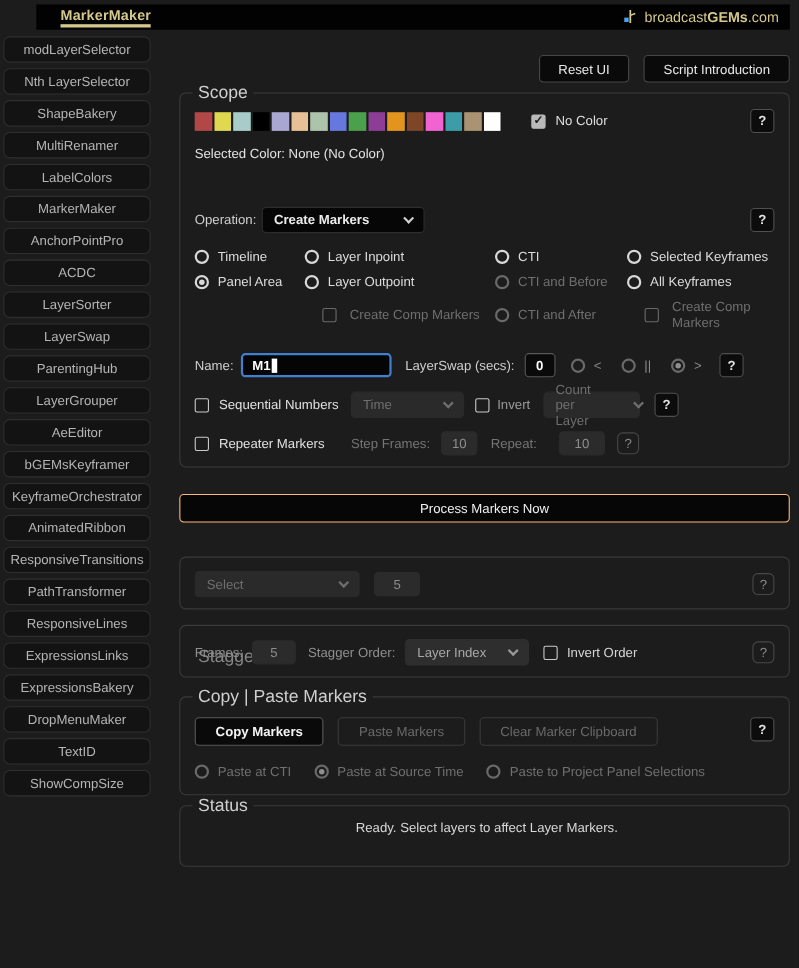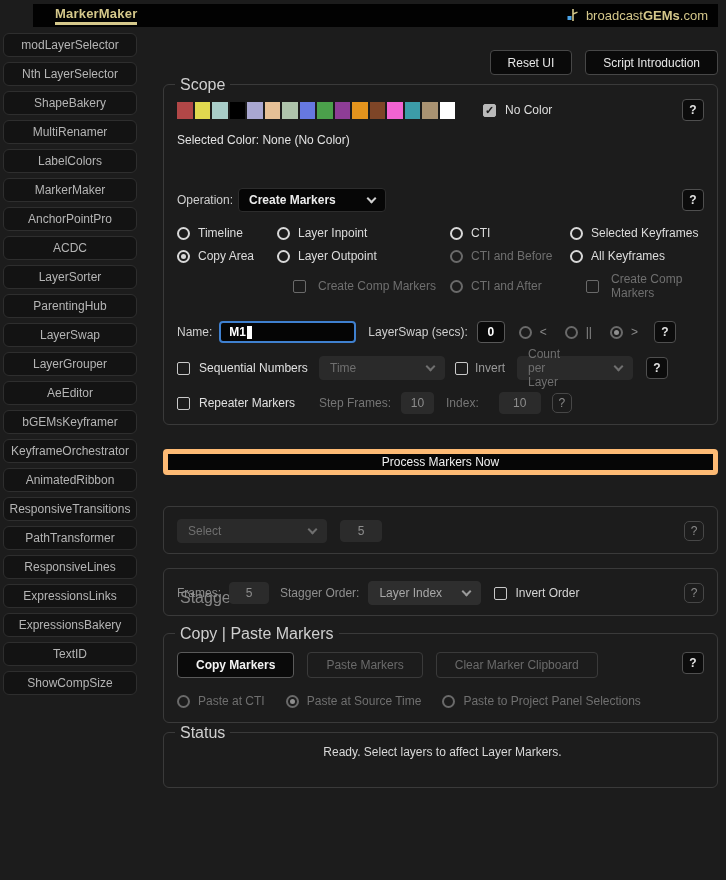--- a/index.html
+++ b/index.html
@@ -107,26 +107,26 @@
   .numbox {
     width:28px; height:22px; background:#0a0a0a; border:1px solid #585858; border-radius:4px;
     color:#fff; font-weight:bold; display:flex; align-items:center; justify-content:center; flex-shrink:0;
   }
   .numbox.dim { background:#2b2b2b; border-color:#2b2b2b; color:#8d8d8d; font-weight:normal; }
   .dur-group { display:flex; align-items:center; margin-left:14px; gap:18px; color:#8a8a8a; }
   .dur-group .r-item { gap:8px; color:#8a8a8a; }
   
   .ctl-row { margin-top:12px; display:flex; align-items:center; }
   .chk-group { display:flex; align-items:center; gap:9px; width:142px; color:#e0e0e0; flex-shrink:0; }
-  .seq-dd { width:126px;text-align:right; }
-  .cnt-dd { width:116px;gap:40px; }
+  .seq-dd { width:103px;text-align:right; }
+  .cnt-dd { width:88px;gap:40px; }
   .dim-label { color:#757575; }
   
   .process-btn {
-    margin-top:24px; width:100%; height:26px; background:#060606; border:5px solid #fdba74;
+    margin-top:24px; width:100%; height:26px; background:#060606; border:1px solid #fdba74;
     border-radius:4px; color:#f0f0f0; display:flex; align-items:center; justify-content:center; cursor:pointer;
   }
   
   .move-panel { margin-top:31px; padding:12px 13px 10px; }
   .stagger-panel { margin-top:14px; padding:12px 13px 10px; }
   .inline-row { display:flex; align-items:center; position:relative; }
   .move-dd { width:150px; }
   .stg-dd { width:113px; }
   .abs-help-mid { position:absolute; right:0; top:2px; }
   
@@ -161,32 +161,33 @@
 <div class="sidebar">
   <div class="side-btn">modLayerSelector</div>
   <div class="side-btn">Nth LayerSelector</div>
   <div class="side-btn">ShapeBakery</div>
   <div class="side-btn">MultiRenamer</div>
   <div class="side-btn">LabelColors</div>
   <div class="side-btn">MarkerMaker</div>
   <div class="side-btn">AnchorPointPro</div>
   <div class="side-btn">ACDC</div>
   <div class="side-btn">LayerSorter</div>
+  <div class="side-btn">LayerSwap</div>
   <div class="side-btn">ParentingHub</div>
-  <div class="side-btn">LayerSwap</div>
   <div class="side-btn">LayerGrouper</div>
   <div class="side-btn">AeEditor</div>
   <div class="side-btn">bGEMsKeyframer</div>
   <div class="side-btn">KeyframeOrchestrator</div>
   <div class="side-btn">AnimatedRibbon</div>
   <div class="side-btn">ResponsiveTransitions</div>
   <div class="side-btn">PathTransformer</div>
   <div class="side-btn">ResponsiveLines</div>
   <div class="side-btn">ExpressionsLinks</div>
   <div class="side-btn">ExpressionsBakery</div>
+  <div class="side-btn">DropMenuMaker</div>
   <div class="side-btn">TextID</div>
   <div class="side-btn">ShowCompSize</div>
 </div>
 
 <div class="main">
 
   <div class="actions">
     <div class="btn">Reset UI</div>
     <div class="btn">Script Introduction</div>
   </div>
@@ -245,21 +246,21 @@
           <span class="radio"></span>
           <span>CTI</span>
         </span>
       <span class="r-item">
           <span class="radio"></span>
           <span>Selected Keyframes</span>
         </span>
 
       <span class="r-item">
           <span class="radio sel"></span>
-          <span>Copy Area</span>
+          <span>Panel Area</span>
         </span>
       <span class="r-item">
           <span class="radio"></span>
           <span>Layer Outpoint</span>
         </span>
       <span class="r-item dim">
           <span class="radio"></span>
           <span>CTI and Before</span>
         </span>
       <span class="r-item">
@@ -325,21 +326,21 @@
       <span class="help-btn" style="margin-left:13px;">?</span>
     </div>
 
     <div class="ctl-row">
       <span class="chk-group">
         <span class="checkbox"></span>
         <span>Repeater Markers</span>
       </span>
       <span class="dim-label">Step Frames:</span>
       <span class="numbox dim" style="width:33px; margin-left:10px;">10</span>
-      <span class="dim-label" style="margin-left:12px;">Index:</span>
+      <span class="dim-label" style="margin-left:12px;">Repeat:</span>
       <span class="numbox dim" style="width:42px; margin-left:20px;">10</span>
       <span class="help-btn dim" style="margin-left:11px;">?</span>
     </div>
   </div>
 
   <div class="process-btn">Process Markers Now</div>
 
   <div class="panel move-panel">
     <span class="legend dim">Move</span>
     <div class="inline-row">

